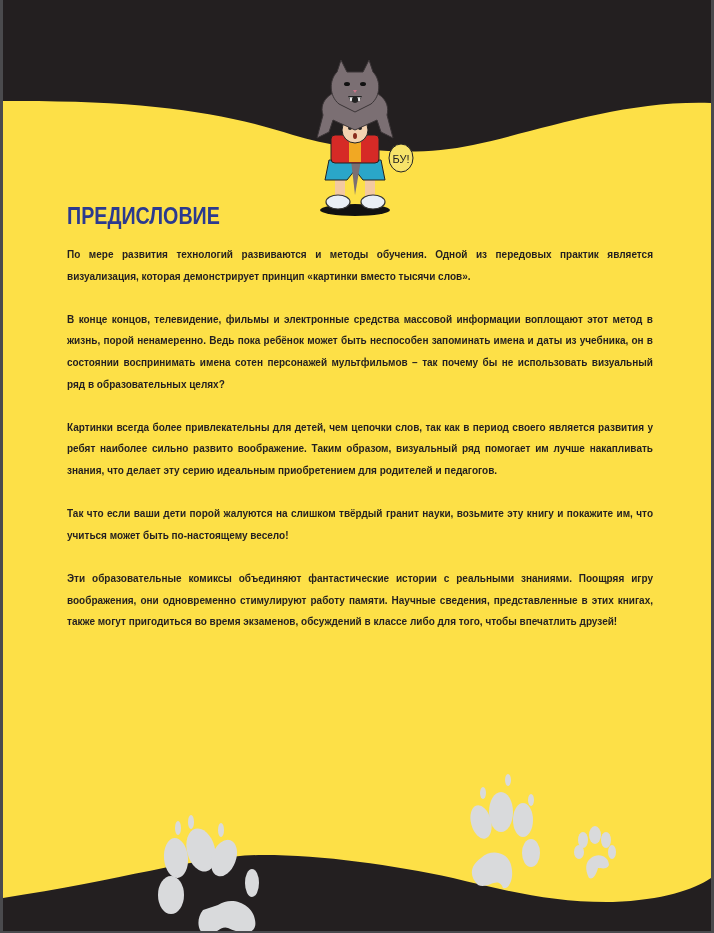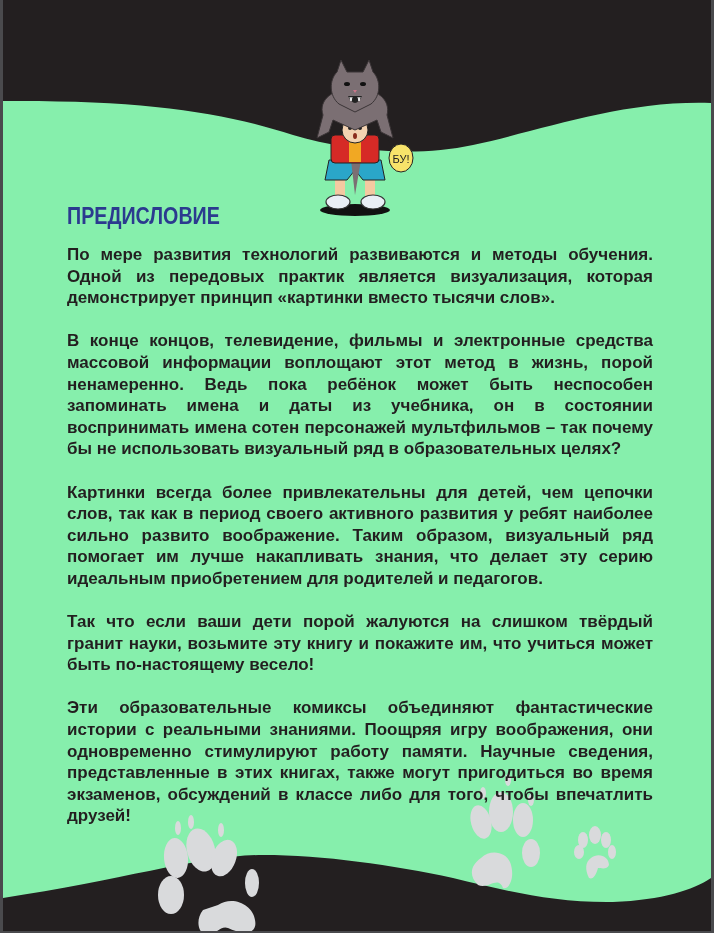--- a/index.html
+++ b/index.html
@@ -4,36 +4,36 @@
   <style>
     html, body { margin: 0; padding: 0; }
     body {
       width: 714px; height: 933px; overflow: hidden;
       background: #4a4a4d;
       position: relative;
       font-family: "Liberation Sans", sans-serif;
     }
     .page {
       position: absolute; left: 3px; top: 0; width: 708px; height: 931px;
-      background: #86efac; overflow: hidden;
+      background: #fde047; overflow: hidden;
     }
     .bg-svg { position: absolute; left: 0; top: 0; width: 708px; height: 931px; }
     .illustration { position: absolute; left: 290px; top: 60px; width: 140px; height: 160px; }
     .title {
       position: absolute; left: 64px; top: 202px;
       font-family: "Liberation Sans", sans-serif;
       font-weight: bold; font-size: 24px; letter-spacing: 0px;
       color: #2b3a8f;
       transform: scaleX(0.82); transform-origin: left top;
       margin: 0;
     }
     .body-text {
       position: absolute; left: 64px; top: 244px; width: 586px;
       font-family: "Liberation Sans", sans-serif; font-weight: bold;
-      font-size: 17px; line-height: 21.6px; color: #231f20;
+      font-size: 10px; line-height: 21.6px; color: #231f20;
     }
     .body-text p { margin: 0 0 21.6px 0; text-align: justify; }
   </style>
 </head>
 <body>
 
 <div class="page">
   <svg class="bg-svg" viewBox="0 0 708 931">
 
     <path d="M0 0 H708 V103 C620 100 540 130 470 145 C410 158 340 150 290 135 C220 112 140 100 0 101 Z" fill="#231f20"></path>
@@ -113,17 +113,17 @@
     <ellipse cx="108" cy="98" rx="12" ry="14" fill="#f7e36a" stroke="#222" stroke-width="1"></ellipse>
     <path d="M100 86 L94 80 L103 87 Z" fill="#222"></path>
     <text x="108" y="103" text-anchor="middle" font-family="Liberation Sans, sans-serif" font-size="11" fill="#222">БУ!</text>
   </svg>
 
   <h1 class="title">ПРЕДИСЛОВИЕ</h1>
 
   <div class="body-text">
     <p>По мере развития технологий развиваются и методы обучения. Одной из передовых практик является визуализация, которая демонстрирует принцип «картинки вместо тысячи слов».</p>
     <p>В конце концов, телевидение, фильмы и электронные средства массовой информации воплощают этот метод в жизнь, порой ненамеренно. Ведь пока ребёнок может быть неспособен запоминать имена и даты из учебника, он в состоянии воспринимать имена сотен персонажей мультфильмов – так почему бы не использовать визуальный ряд в образовательных целях?</p>
-    <p>Картинки всегда более привлекательны для детей, чем цепочки слов, так как в период своего активного развития у ребят наиболее сильно развито воображение. Таким образом, визуальный ряд помогает им лучше накапливать знания, что делает эту серию идеальным приобретением для родителей и педагогов.</p>
+    <p>Картинки всегда более привлекательны для детей, чем цепочки слов, так как в период своего является развития у ребят наиболее сильно развито воображение. Таким образом, визуальный ряд помогает им лучше накапливать знания, что делает эту серию идеальным приобретением для родителей и педагогов.</p>
     <p>Так что если ваши дети порой жалуются на слишком твёрдый гранит науки, возьмите эту книгу и покажите им, что учиться может быть по-настоящему весело!</p>
     <p>Эти образовательные комиксы объединяют фантастические истории с реальными знаниями. Поощряя игру воображения, они одновременно стимулируют работу памяти. Научные сведения, представленные в этих книгах, также могут пригодиться во время экзаменов, обсуждений в классе либо для того, чтобы впечатлить друзей!</p>
   </div>
 </div>
 
 </body></html>

